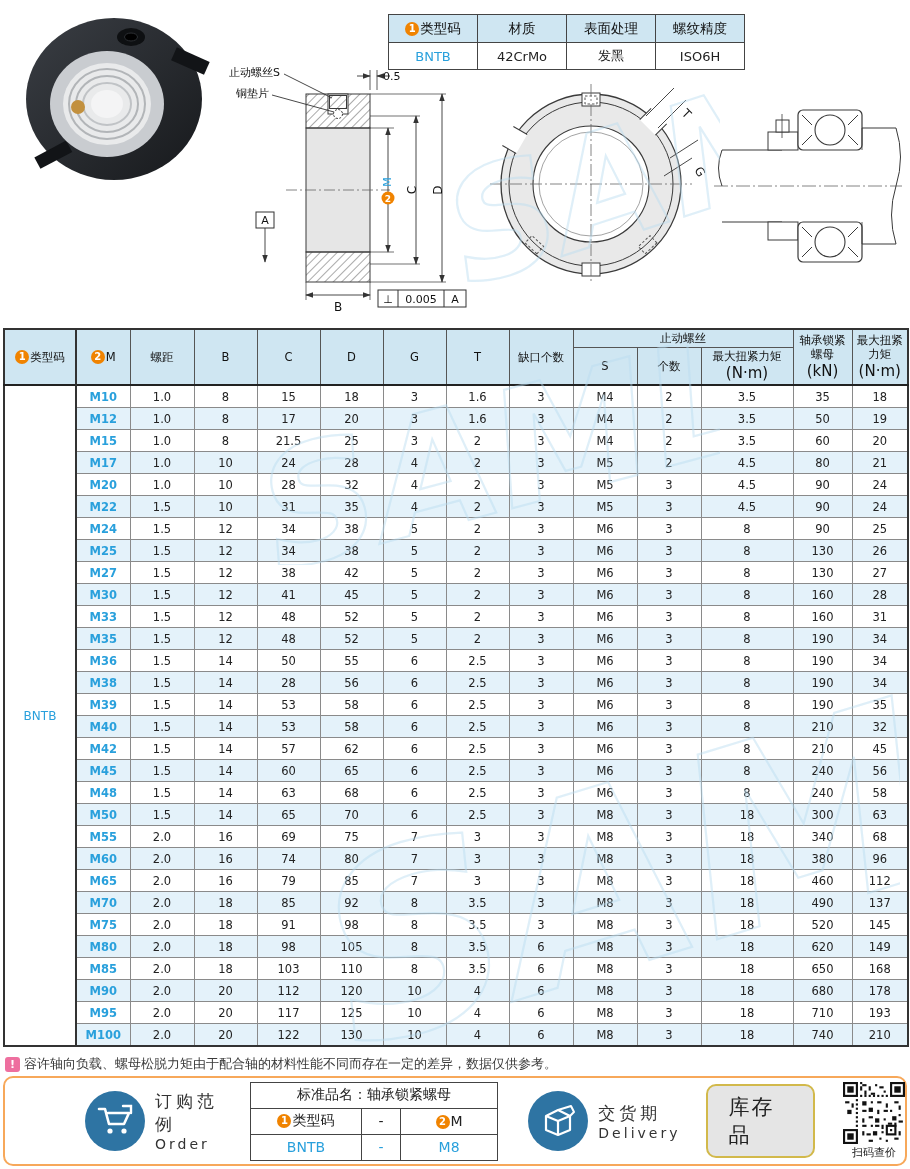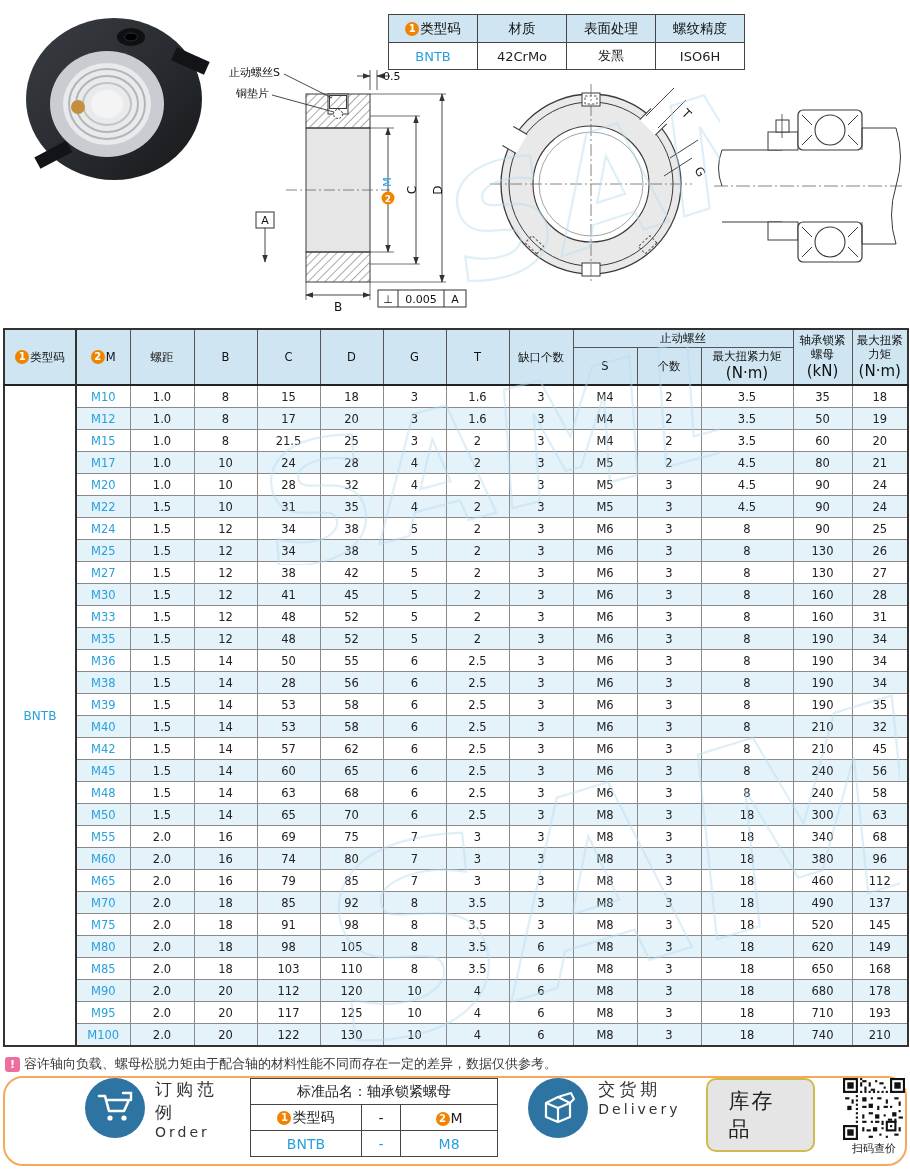--- a/index.html
+++ b/index.html
@@ -20,31 +20,31 @@
   .dwg-front{left:478px;top:72px;}
   .dwg-app{left:712px;top:78px;}
   .dwg text,.photo text{font-family:"DejaVu Sans","Liberation Sans",sans-serif;}
   
   .main-table{position:absolute;left:3px;top:328px;border-collapse:collapse;table-layout:fixed;border:2px solid #333;background:#fff;z-index:2;}
   .main-table th{background:#cfe6f2;border:1px solid #555;font-weight:normal;font-size:11.5px;padding:1px 1px;color:#111;word-break:break-all;line-height:1.3;}
   .main-table thead{border-bottom:2px solid #222;}
   .main-table td{border:1px solid #8a8a8a;text-align:center;font-size:11.5px;height:21px;padding:0;color:#222;background:#fff;}
   .main-table tbody tr:nth-child(even) td{background:#e4f2fa;}
   .main-table td.type-cell{background:#fff;color:#29a0dc;border-right:2px solid #333;font-size:12px;}
-  .main-table td.m-cell{color:#29a0dc;}
+  .main-table td.m-cell{color:#29a0dc;font-weight:bold;}
   .bl-thick{border-right:2px solid #333 !important;}
   .unit{display:block;font-size:15px;}
   
   .note{position:absolute;left:5px;top:1055px;display:flex;align-items:center;gap:4px;z-index:2;}
   .note-icon{display:inline-block;width:15px;height:15px;line-height:15px;border-radius:3px;background:#ee6f9f;
              color:#fff;font-weight:bold;text-align:center;font-size:11px;}
   .note-text{font-size:13px;color:#3a3a3a;}
   
-  .footer{position:absolute;left:3px;top:1076px;width:900px;height:86px;border:2px solid #f7a85a;border-radius:20px;
-          display:flex;align-items:flex-start;background:#fff;z-index:2;}
+  .footer{position:absolute;left:3px;top:1076px;width:900px;height:86px;border:2px solid #f7a85a;border-radius:10px;
+          display:flex;align-items:center;background:#fff;z-index:2;}
   .circle-icon{width:60px;height:60px;border-radius:50%;background:#2e74a3;flex:0 0 auto;
                display:flex;align-items:center;justify-content:center;}
   .ico-label{margin-left:10px;color:#333;}
   .ico-label .zh{font-size:17px;letter-spacing:4px;}
   .ico-label .en{font-size:14px;letter-spacing:3px;}
   .order-table{border-collapse:collapse;margin-left:16px;font-size:14px;}
   .order-table th,.order-table td{border:1px solid #444;text-align:center;font-weight:normal;padding:2px 6px;}
   .order-table .c1{width:106px;} .order-table .c2{width:28px;} .order-table .c3{width:92px;}
   .order-table tr{height:26px;}
   .stock-badge{margin-left:26px;padding:7px 20px;background:#e5e5e5;border:2px solid #d2b94b;border-radius:10px;

